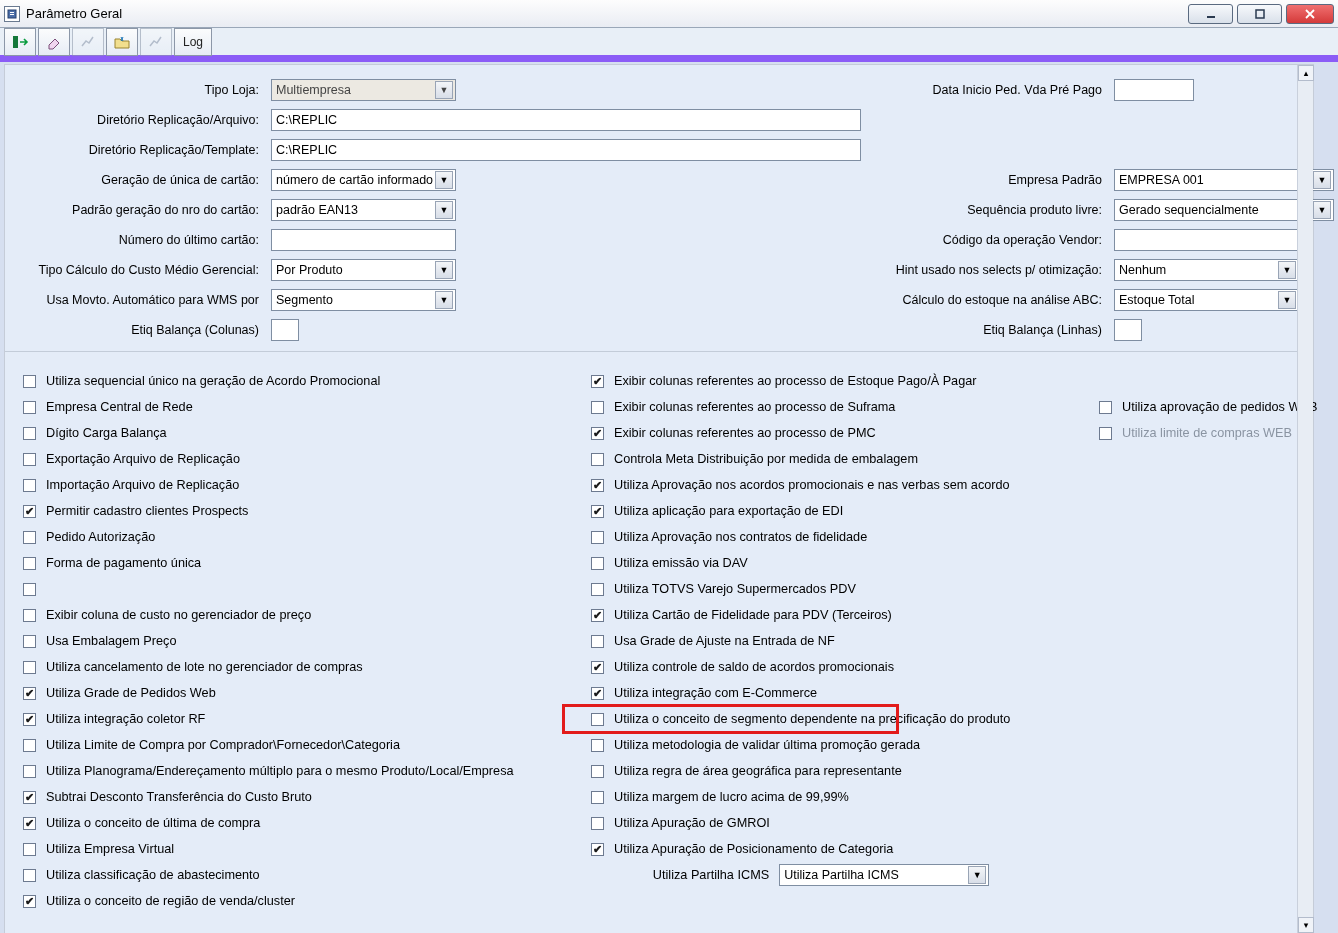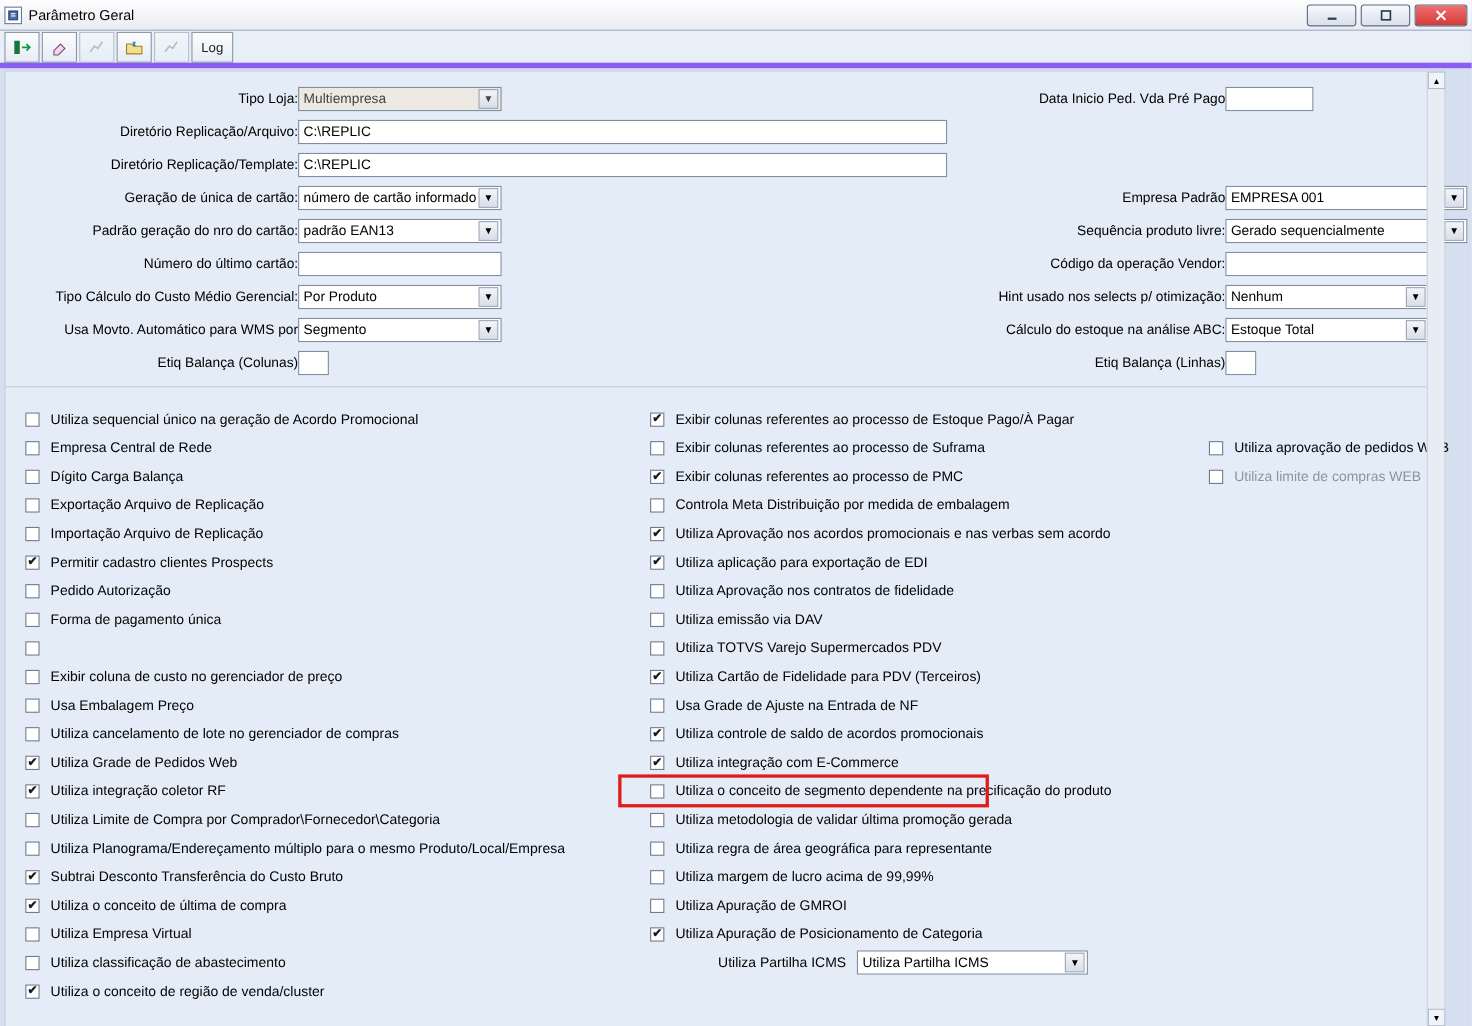--- a/index.html
+++ b/index.html
@@ -10,39 +10,39 @@
 .titlebar-left { display:flex; align-items:flex-start; gap:6px; }
 .titlebar-icon { width:16px; height:16px; background:#fff; border:1px solid #6a7a90; display:flex; align-items:center; justify-content:center;}
 .titlebar-icon svg{width:12px;height:12px;}
 .titlebar-title { font-size:13px; color:#000; }
 .titlebar-buttons { display:flex; gap:4px; }
 .win-btn { width:45px; height:20px; border:1px solid #5a6a80; background: linear-gradient(#f7f9fc,#d9e0ea); display:flex; align-items:center; justify-content:center; font-size:11px; border-radius:3px;}
 .win-btn.close { background: linear-gradient(#f07070,#d43a3a); color:#fff; width:48px;}
 .win-btn svg{width:12px;height:10px;}
 
 
-.toolbar { height:34px; background:#e8eff7; border-bottom:5px solid #8b5cf6; display:flex; align-items:center; padding:2px 4px; gap:0; }
+.toolbar { height:34px; background:#e8eff7; border-bottom:7px solid #8b5cf6; display:flex; align-items:center; padding:2px 4px; gap:0; }
 .tool-btn { width:32px; height:28px; border:1px solid #8c97a8; background:linear-gradient(#fbfcfd,#e7edf5); margin-right:2px; display:flex;align-items:center;justify-content:center; font-size:12px;}
 .tool-btn.disabled { opacity:.55;}
 .tool-btn.log { width:38px; font-size:12px; color:#222;}
 .tool-btn svg{width:18px;height:18px;}
 
 
 .main { position:relative; width:1310px; height:870px; background:#e4ecf8; margin:2px 0 0 4px; border:1px solid #c5ccd8; }
 .scrollbar { position:absolute; right:0; top:0; width:16px; height:100%; background:#e8edf4; border-left:1px solid #c9d0dc;}
 .scroll-arrow { width:16px; height:16px; background:#f0f3f8; border:1px solid #b3bccc; display:flex;align-items:center;justify-content:center;font-size:9px;}
 .scroll-arrow.dn{position:absolute;bottom:0;}
 
 
 .form-area { padding:10px 14px 6px 10px; display:flex; gap:20px;}
 .col-a { flex:0 0 440px;}
 .col-b { flex:0 0 430px;}
 
 .row { display:flex; align-items:center; height:30px; }
-.label { font-size:12.5px; color:#000; text-align:right; flex: 0 0 256px; padding-right:0; }
+.label { font-size:12.5px; color:#000; text-align:right; flex: 0 0 256px; padding-right:12px; }
 .col-b .label{flex:0 0 233px;}
 .combo,.text { height:22px; border:1px solid #7f8ea2; background:#fff; font-size:12.5px; padding:2px 4px; display:flex; align-items:center; justify-content:space-between;}
 .combo { width:185px;}
 .combo.disabled{background:#ece9e2;color:#444;}
 .combo .arrow{width:18px;height:18px;background:linear-gradient(#f3f5f8,#d8dee8);border:1px solid #99a4b5;display:flex;align-items:center;justify-content:center;font-size:9px;margin-right:-2px;}
 .text { width:185px;}
 .text.wide{width:590px;}
 .text.sm{width:60px;}
 .text.pill{width:28px;}
 

